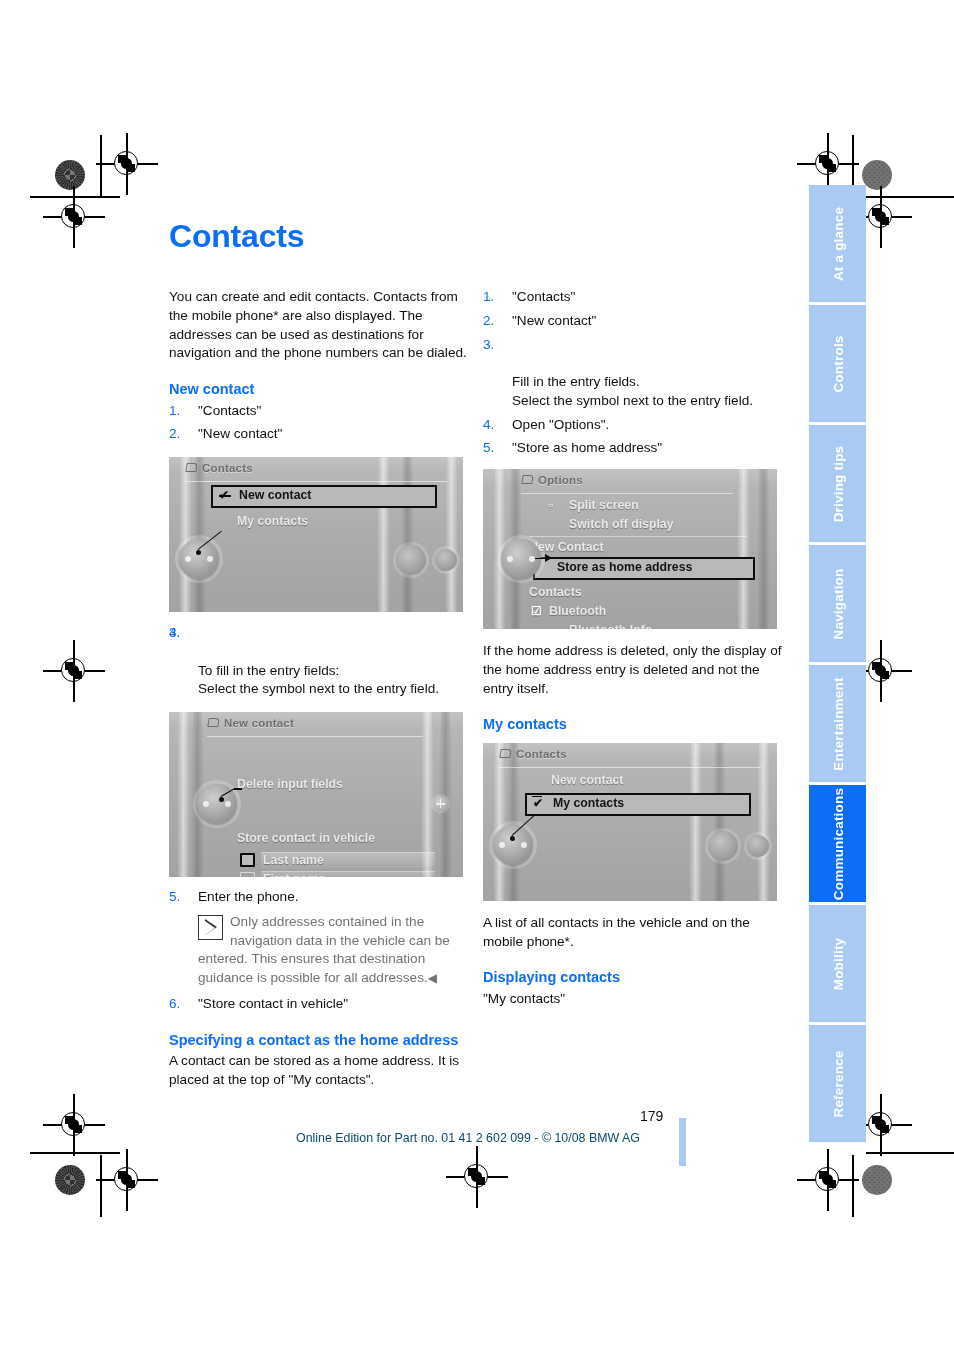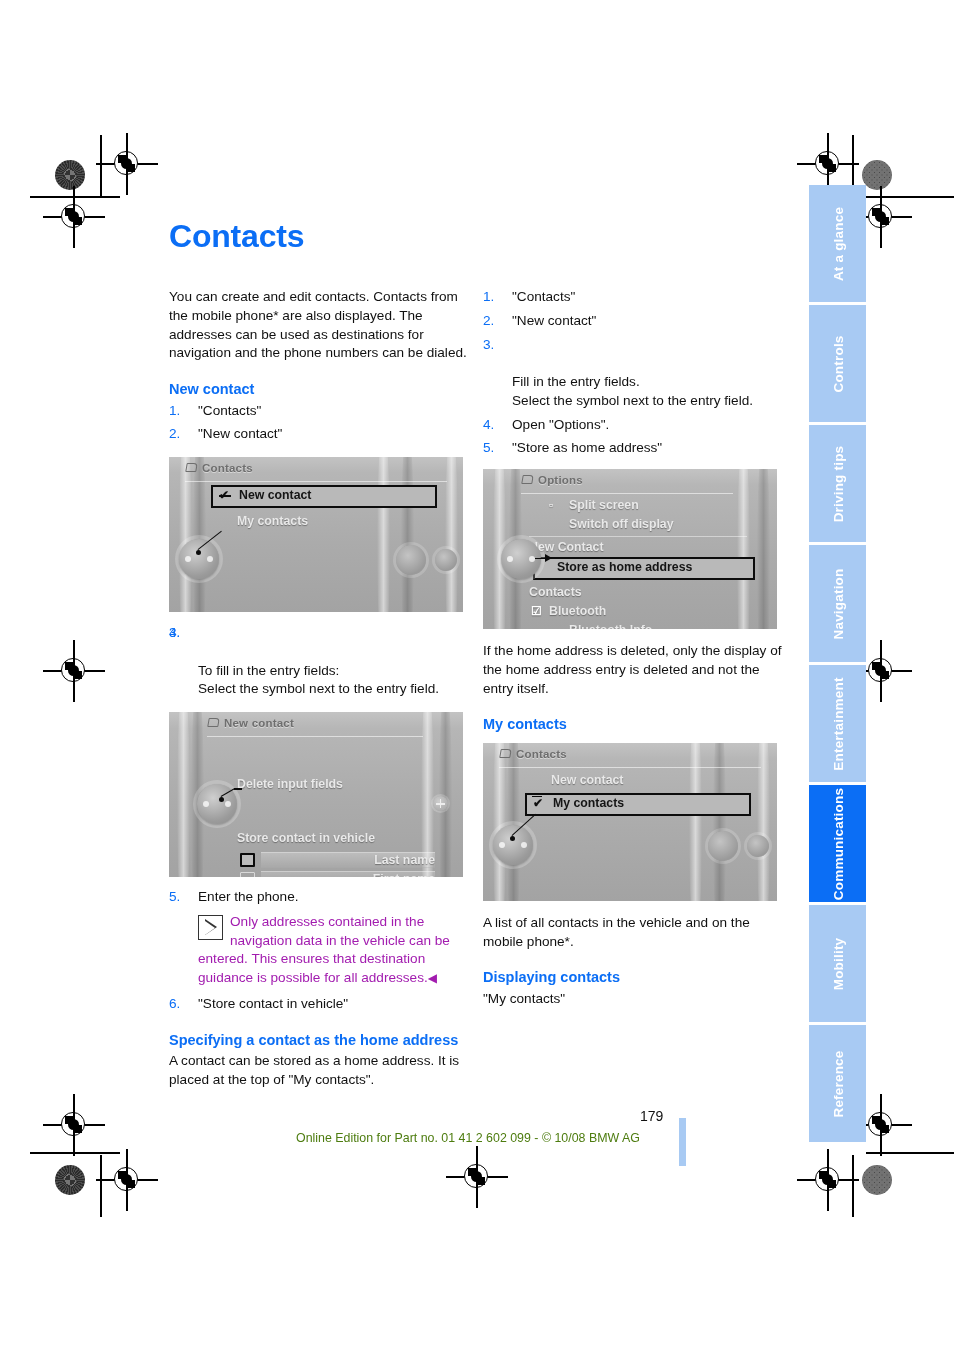--- a/index.html
+++ b/index.html
@@ -145,21 +145,21 @@
     color: #0b6ef5;
     width: 22px;
     text-align: left;
   }
 
   .note {
     position: relative;
     margin-top: 6px;
     font-size: 13.6px;
     line-height: 1.38;
-    color: #a21caf;
+    color: #737373;
   }
   .note .tri {
     float: left;
     width: 25px; height: 25px;
     border: 1.4px solid #333;
     margin: 2px 7px 0 0;
     box-sizing: border-box;
     position: relative;
   }
   .note .tri::after {
@@ -284,21 +284,20 @@
     width: 196px;
   }
   .idrive .mi.sel .chk { left: 6px; color: #111; }
 
   .idrive .field {
     position: relative;
     height: 18px;
     margin-bottom: 1px;
     display: flex;
     align-items: center;
-    justify-content: flex-end;
   }
   .idrive .field .fbox {
     position: absolute;
     left: 24px; right: 0; top: 1px; bottom: 1px;
     background: linear-gradient(180deg, rgba(255,255,255,.18), rgba(255,255,255,.03));
     border-top: 1px solid rgba(255,255,255,.45);
     border-bottom: 1px solid rgba(0,0,0,.10);
   }
   .idrive .field .fico {
     position: absolute; left: 3px; top: 2px;
@@ -384,21 +383,21 @@
     position: absolute;
     left: 640px; top: 1108px;
     font-size: 14px;
     color: #111;
     font-weight: normal;
   }
   .footer {
     position: absolute;
     left: 296px; top: 1131px;
     font-size: 12.4px;
-    color: #4d7c0f;
+    color: #0c4a6e;
   }
   .footbar {
     position: absolute;
     left: 679px; top: 1118px;
     width: 7px; height: 48px;
     background: #a8caf3;
   }
 </style>
 </head>
 <body>

